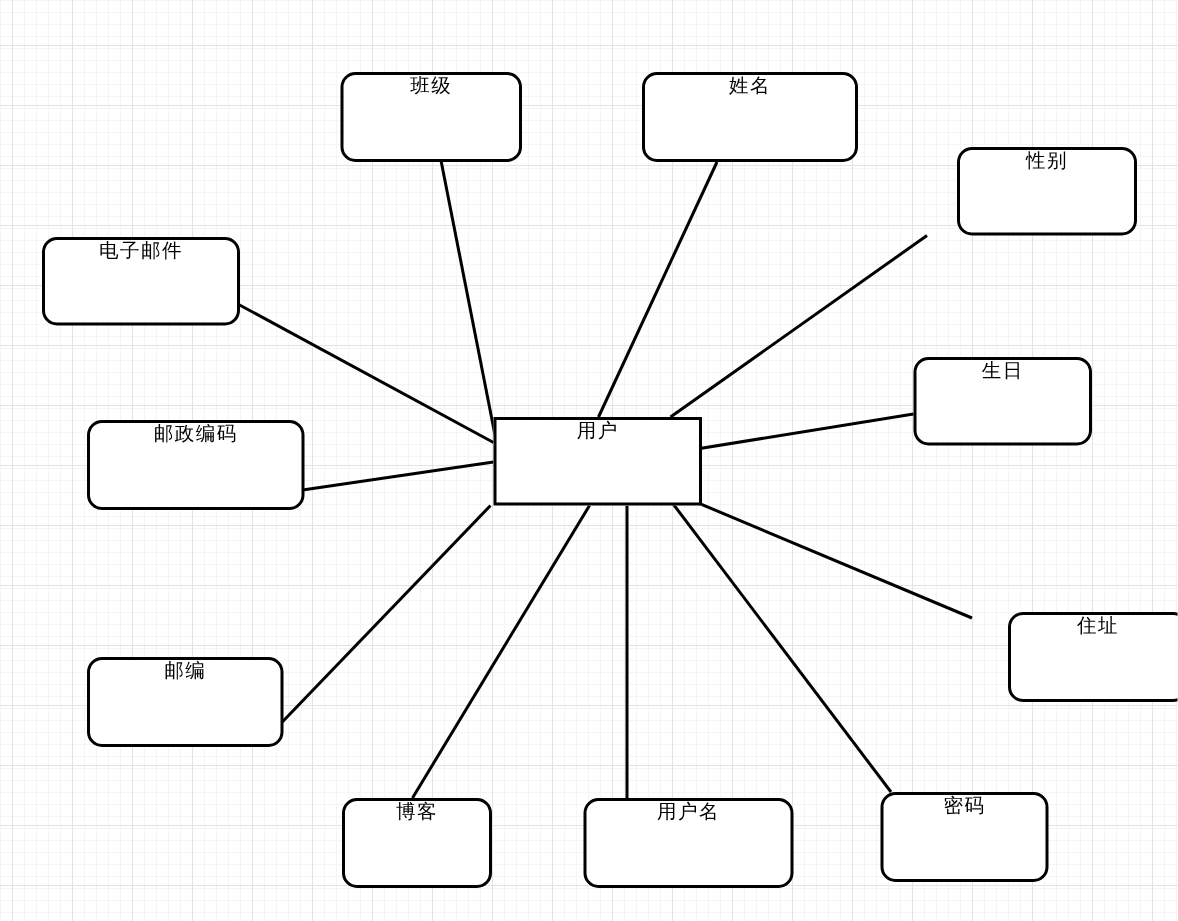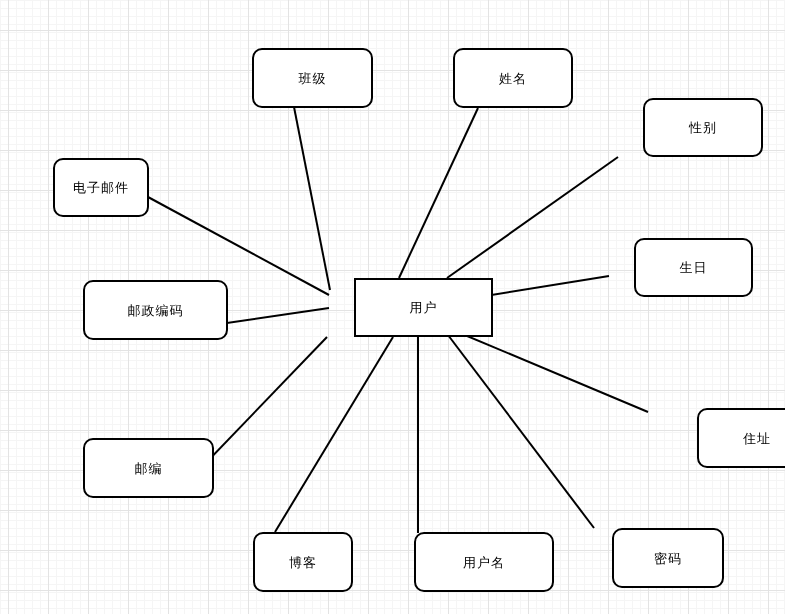--- a/index.html
+++ b/index.html
@@ -27,23 +27,22 @@
     top: 0;
     width: 785px;
     height: 614px;
   }
   .node {
     position: absolute;
     box-sizing: border-box;
     background: #ffffff;
     border: 2px solid #000000;
     display: flex;
-    align-items: center;
+    align-items: flex-start;
     justify-content: center;
-    margin-left: 25px;
   }
   .node.rounded {
     border-radius: 10px;
   }
   .node.rectangle {
     border-radius: 0;
   }
   .node-label {
     font-size: 13px;
     color: #000000;
@@ -69,27 +68,27 @@
       <line x1="179" y1="330" x2="329" y2="308" stroke="#000000" stroke-width="2"></line>
       <line x1="148" y1="197" x2="329" y2="295" stroke="#000000" stroke-width="2"></line>
     </svg>
   <div id="nodes-layer">
       <div class="node rectangle" style="left: 329px; top: 278px; width: 139px; height: 59px;">
         <span class="node-label">用户</span>
       </div>
       <div class="node rounded" style="left: 227px; top: 48px; width: 121px; height: 60px;">
         <span class="node-label">班级</span>
       </div>
-      <div class="node rounded" style="left: 428px; top: 48px; width: 120px; height: 60px;">
+      <div class="node rounded" style="left: 428px; top: 48px; width: 144px; height: 60px;">
         <span class="node-label">姓名</span>
       </div>
-      <div class="node rounded" style="left: 618px; top: 98px; width: 120px; height: 59px;">
+      <div class="node rounded" style="left: 638px; top: 98px; width: 120px; height: 59px;">
         <span class="node-label">性别</span>
       </div>
-      <div class="node rounded" style="left: 28px; top: 158px; width: 96px; height: 59px;">
+      <div class="node rounded" style="left: 28px; top: 158px; width: 132px; height: 59px;">
         <span class="node-label">电子邮件</span>
       </div>
       <div class="node rounded" style="left: 609px; top: 238px; width: 119px; height: 59px;">
         <span class="node-label">生日</span>
       </div>
       <div class="node rounded" style="left: 58px; top: 280px; width: 145px; height: 60px;">
         <span class="node-label">邮政编码</span>
       </div>
       <div class="node rounded" style="left: 672px; top: 408px; width: 120px; height: 60px;">
         <span class="node-label">住址</span>

